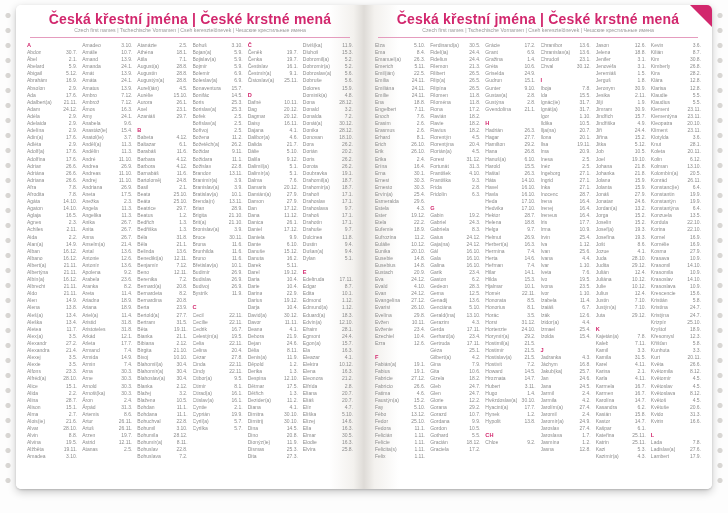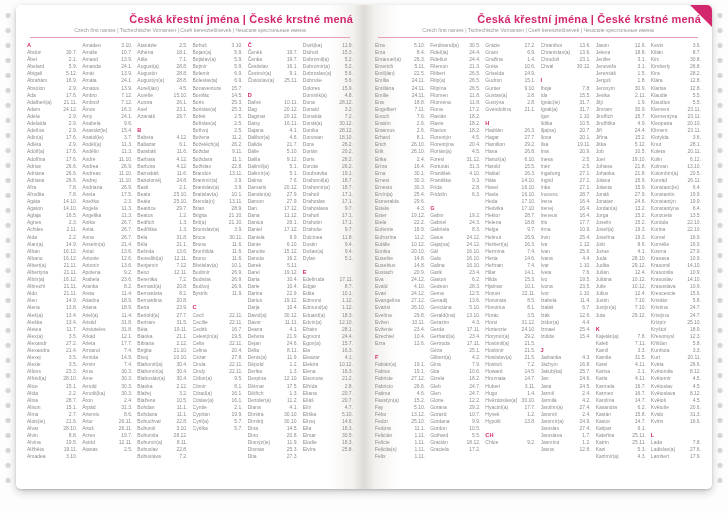--- a/index.html
+++ b/index.html
@@ -12,21 +12,21 @@
   .edge.right{right:2px;}
   .spread{position:absolute;left:16px;top:5px;width:696px;height:484px;display:flex;
           border-radius:5px;box-shadow:0 3px 8px rgba(0,0,0,.22), 0 1px 2px rgba(0,0,0,.15);}
   .page{flex:1;position:relative;padding:8px 11px 6px 11px;box-sizing:border-box;overflow:hidden;}
   .page.left{border-radius:5px 0 0 5px;
      background:linear-gradient(to right,#ffffff 0%,#ffffff 90%,#f3f1ee 97%,#dedbd7 100%);}
   .page.right{border-radius:0 5px 5px 0;
      background:linear-gradient(to left,#ffffff 0%,#ffffff 90%,#f3f1ee 97%,#dedbd7 100%);}
   .corner{position:absolute;top:0;right:0;width:0;height:0;
           border-top:22px solid var(--accent,#d2276d);border-left:22px solid transparent;}
-  .title{text-align:right;color:var(--accent,#d2276d);font-weight:bold;font-size:11px;
+  .title{text-align:center;color:var(--accent,#d2276d);font-weight:bold;font-size:14px;
          letter-spacing:.2px;line-height:13px;}
   .subtitle{text-align:center;color:#9a9a9a;font-size:5.2px;line-height:7px;margin-top:1px;}
   .rule{height:1px;background:#e59cbe;margin:3px 3px 4px 3px;}
   .cols{display:flex;gap:5px;}
   .col{flex:1;min-width:0;}
   .row{display:flex;justify-content:space-between;font-size:5px;line-height:7.1px;
        color:#8d8d8d;white-space:nowrap;}
   .row .n{overflow:hidden;}
   .row .d{margin-left:2px;flex:none;}
   .row.blank{height:7.1px;}

